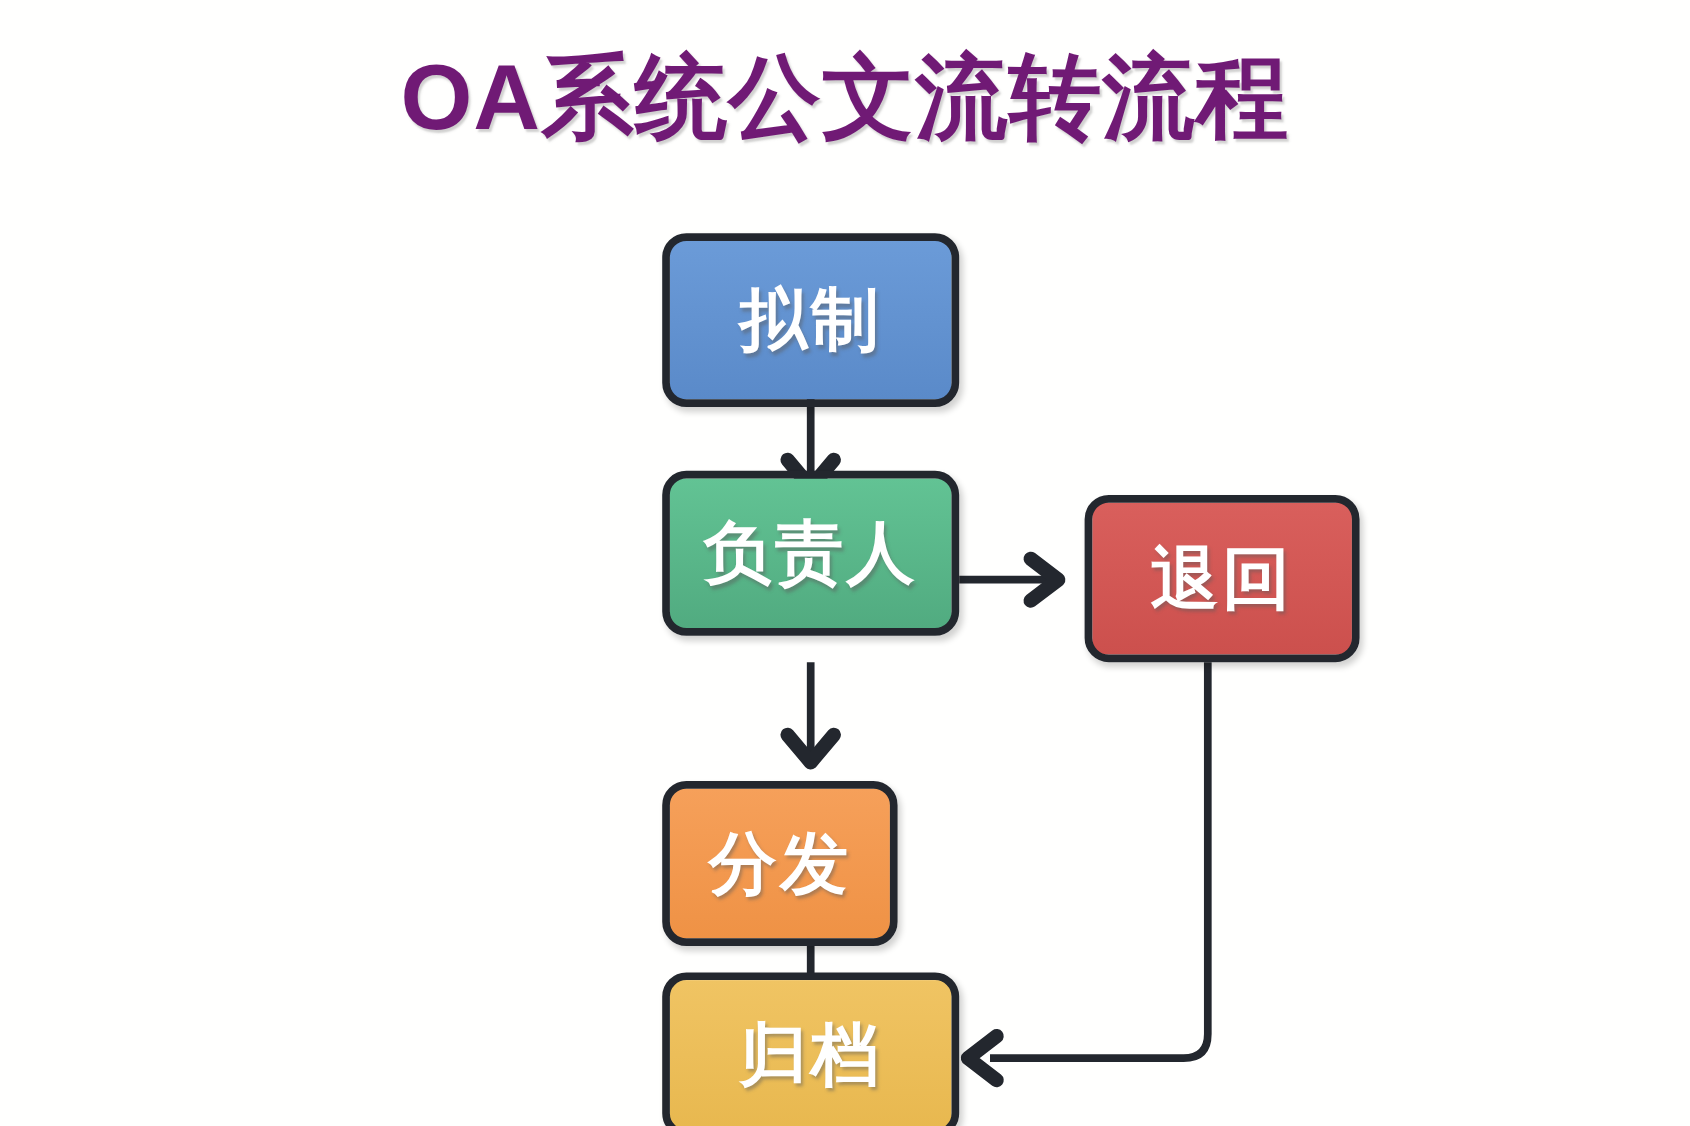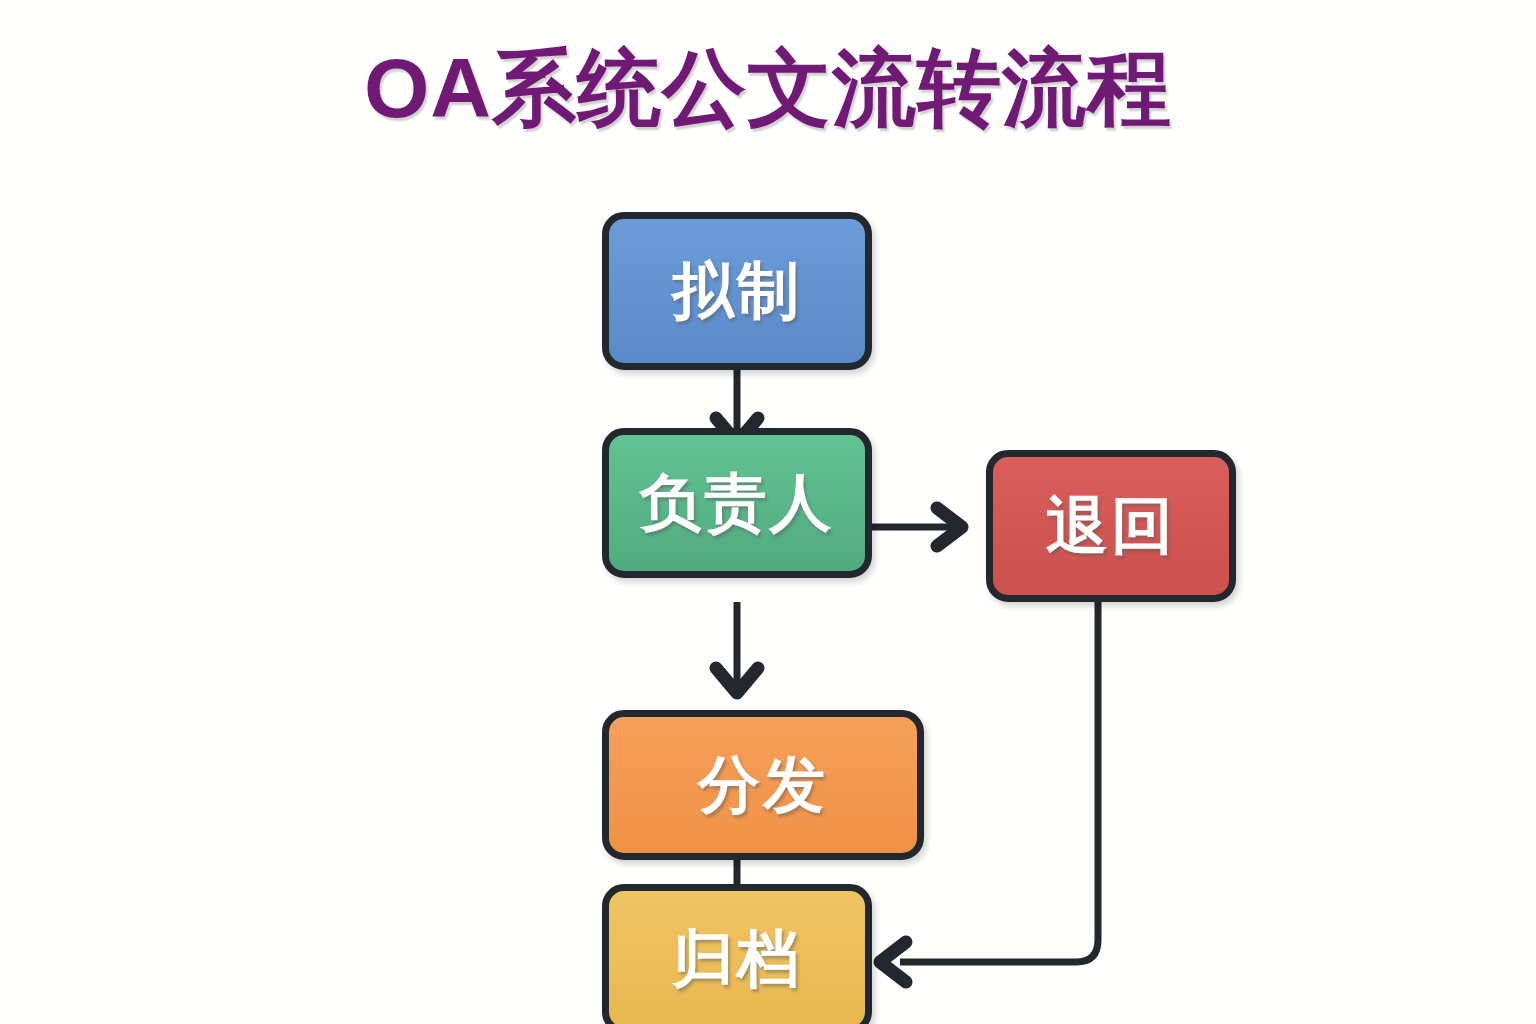--- a/index.html
+++ b/index.html
@@ -44,21 +44,21 @@
     font-size: 62px;
     font-weight: bold;
     letter-spacing: 3px;
     text-shadow: 2px 3px 3px rgba(90,90,90,0.45);
     user-select: none;
     white-space: nowrap;
   }
   #node-draft   { left: 602px; top: 212px;  width: 270px; height: 158px; background: linear-gradient(180deg,#6b9bd8 0%, #5a8ac9 100%); }
   #node-manager { left: 602px; top: 428px;  width: 270px; height: 150px; background: linear-gradient(180deg,#62c394 0%, #51ab80 100%); }
   #node-return  { left: 974px; top: 450px;  width: 250px; height: 152px; background: linear-gradient(180deg,#d95f5c 0%, #cc504d 100%); margin-left: 12px; }
-  #node-dispatch{ left: 602px; top: 710px;  width: 322px; height: 150px; background: linear-gradient(180deg,#f6a05a 0%, #ef9245 100%); }
+  #node-dispatch{ left: 602px; top: 710px;  width: 214px; height: 150px; background: linear-gradient(180deg,#f6a05a 0%, #ef9245 100%); }
   #node-archive { left: 602px; top: 884px;  width: 270px; height: 150px; background: linear-gradient(180deg,#f0c463 0%, #e8b84f 100%); }
 
   #connectors {
     position: absolute;
     left: 0; top: 0;
     width: 1536px;
     height: 1024px;
     pointer-events: none;
   }
   .edge-line {

